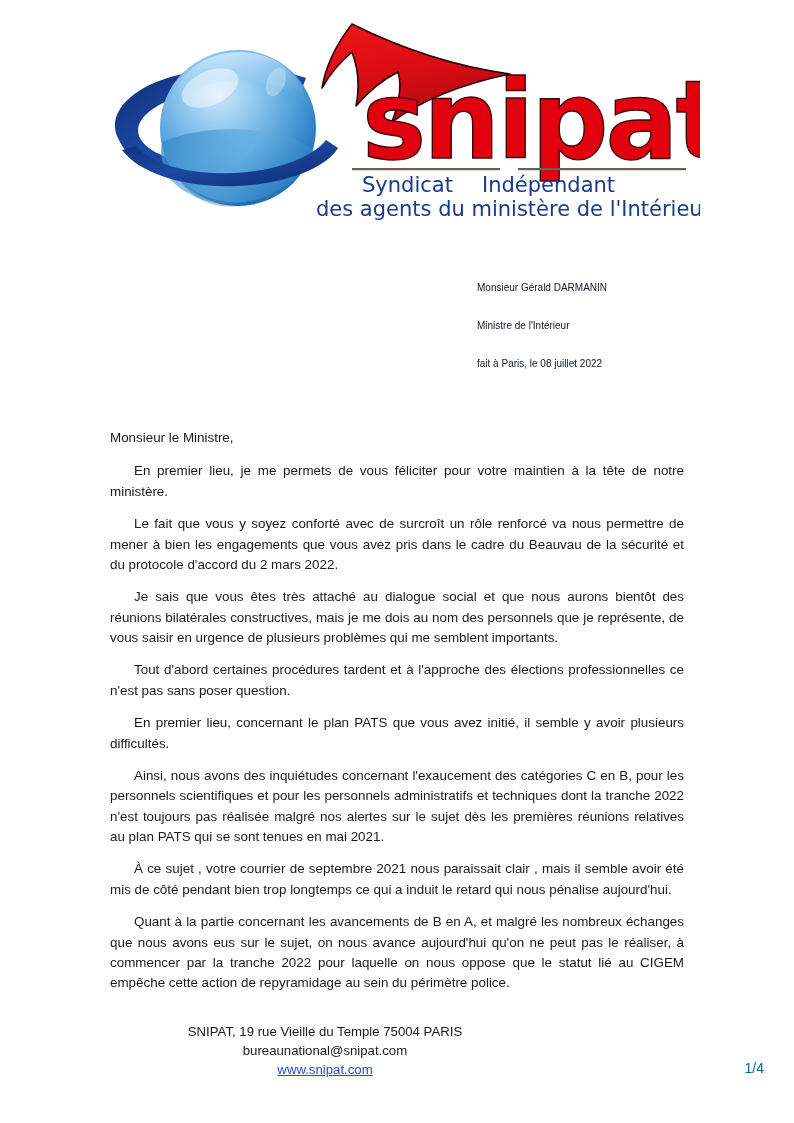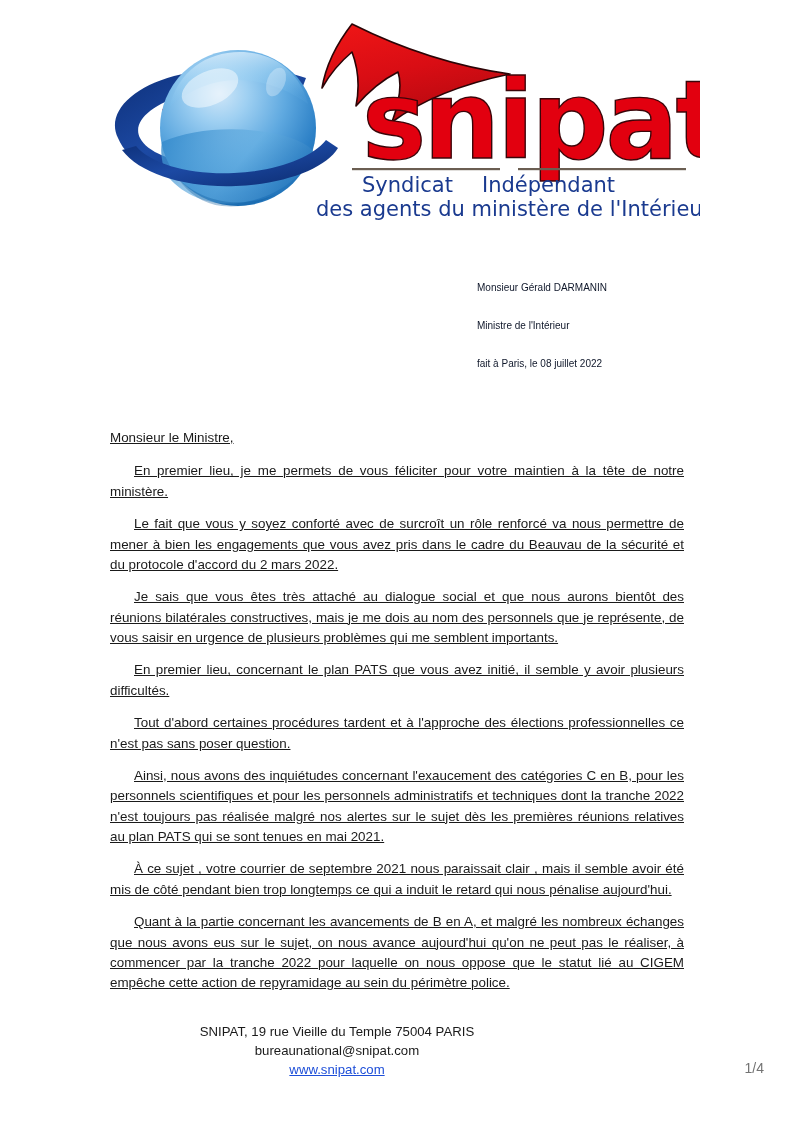--- a/index.html
+++ b/index.html
@@ -57,50 +57,49 @@
     width: 574px;
     font-size: 13.4px;
     line-height: 1.52;
     color: #1a1a1a;
     text-align: justify;
     text-justify: inter-word;
   }
   .letter-body p {
     margin: 0 0 12px 0;
     text-indent: 24px;
-    text-decoration: underline;
   }
   .letter-body p.salutation {
     text-indent: 0;
     margin-bottom: 13px;
   }
   .letter-body p:last-child { margin-bottom: 9px; }
 
   
   .footer {
     position: absolute;
-    left: 12px;
+    left: 0;
     top: 1022px;
     width: 650px;
     text-align: center;
     font-size: 13.2px;
     line-height: 1.45;
     color: #1a1a1a;
   }
   .footer .fline { margin: 0; }
   .footer .flink {
     color: #1d4ed8;
     text-decoration: underline;
   }
   .page-number {
     position: absolute;
     right: 68px;
     top: 1060px;
     font-size: 14px;
-    color: #737373;
+    color: #0369a1;
   }
 </style>
 </head>
 <body>
 
 <div class="page">
 
   <div class="logo-block">
     <svg class="logo-svg" viewBox="0 0 600 215" xmlns="http://www.w3.org/2000/svg">
       <defs>
@@ -180,22 +179,22 @@
     <p class="ln">Monsieur Gérald DARMANIN</p>
     <p class="ln">Ministre de l'Intérieur</p>
     <p class="ln">fait à Paris, le 08 juillet 2022</p>
   </div>
 
   <div class="letter-body">
     <p class="salutation">Monsieur le Ministre,</p>
     <p>En premier lieu,  je me permets de vous féliciter pour votre maintien à la tête de notre ministère.</p>
     <p>Le fait que vous y soyez conforté avec de surcroît un rôle renforcé va nous permettre de mener à bien les engagements que vous avez pris dans le cadre du Beauvau de la sécurité et du protocole d'accord du 2 mars 2022.</p>
     <p>Je sais que vous êtes très attaché au dialogue social et que nous aurons bientôt des réunions bilatérales constructives, mais je me dois au nom des personnels que je représente, de vous saisir en urgence de plusieurs problèmes qui me semblent importants.</p>
+    <p>Tout d'abord certaines procédures tardent et à l'approche des élections professionnelles ce n'est pas sans poser question.</p>
     <p>En premier lieu, concernant le plan PATS que vous avez initié, il semble y avoir plusieurs difficultés.</p>
-    <p>Tout d'abord certaines procédures tardent et à l'approche des élections professionnelles ce n'est pas sans poser question.</p>
     <p>Ainsi, nous avons des inquiétudes concernant l'exaucement des catégories C en B, pour les personnels scientifiques et pour les personnels administratifs et techniques dont la tranche 2022 n'est toujours pas réalisée malgré nos alertes sur le sujet dès les premières réunions relatives au plan PATS qui se sont tenues en mai 2021.</p>
     <p>À ce sujet , votre courrier de septembre 2021 nous paraissait clair , mais il semble avoir été mis de côté pendant bien trop longtemps ce qui a induit le retard qui nous pénalise aujourd'hui.</p>
     <p>Quant à la partie concernant les avancements de B en A, et malgré les nombreux échanges que nous avons eus sur le sujet, on nous avance aujourd'hui qu'on ne peut pas le réaliser, à commencer par la tranche 2022 pour laquelle on nous oppose que le statut lié au CIGEM empêche cette action de repyramidage au sein du périmètre police.</p>
   </div>
 
   <div class="footer">
     <p class="fline">SNIPAT, 19 rue Vieille du Temple 75004 PARIS</p>
     <p class="fline">bureaunational@snipat.com</p>
     <p class="fline">
       <span class="flink">www.snipat.com</span>

